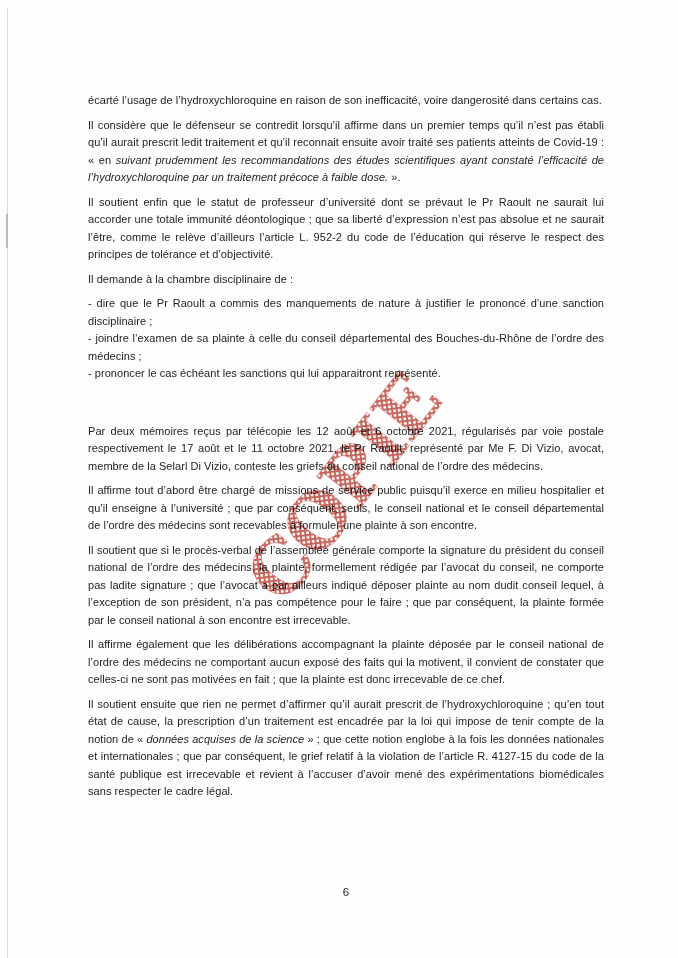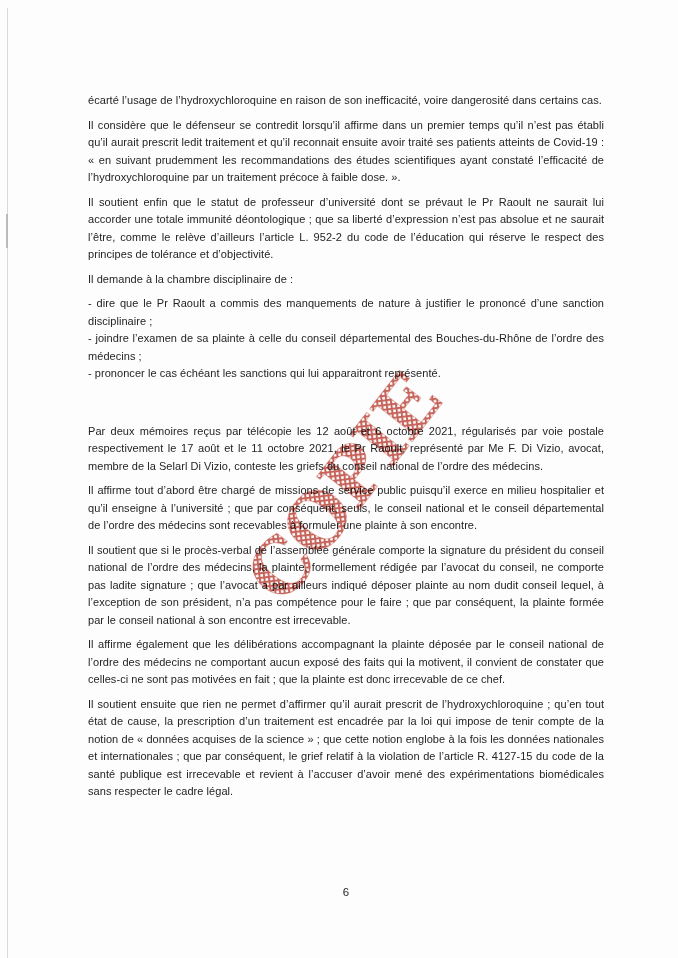--- a/index.html
+++ b/index.html
@@ -28,21 +28,21 @@
     position: absolute;
     left: 88px; top: 92px;
     width: 516px;
     font-size: 11px;
     line-height: 17.5px;
     text-align: justify;
     letter-spacing: 0.05px;
   }
   .para { margin: 0 0 7px 0; }
   .gap-before { margin-top: 40px; }
-  .italic { }
+  .italic { font-style: italic; }
   .page-number {
     position: absolute;
     left: 88px; top: 886px;
     width: 516px;
     text-align: center;
     font-size: 11.5px;
     color: #1e1e1e;
   }
   .watermark {
     position: absolute;

